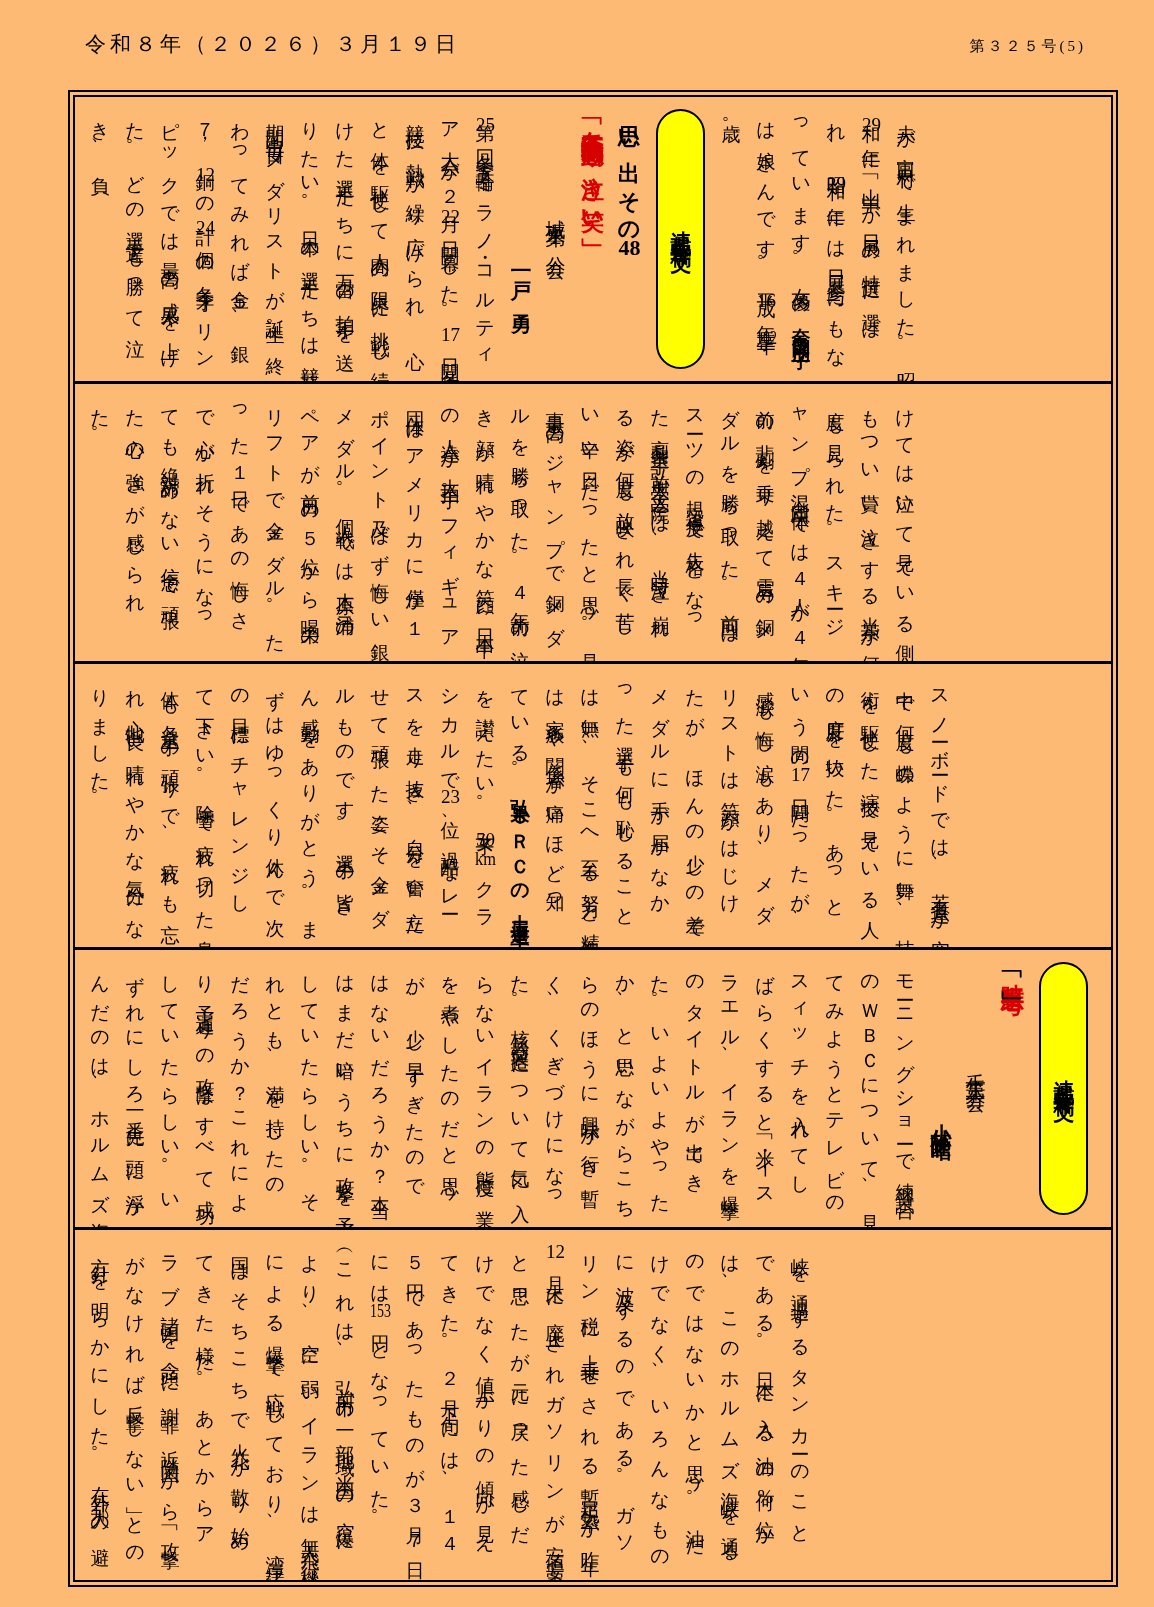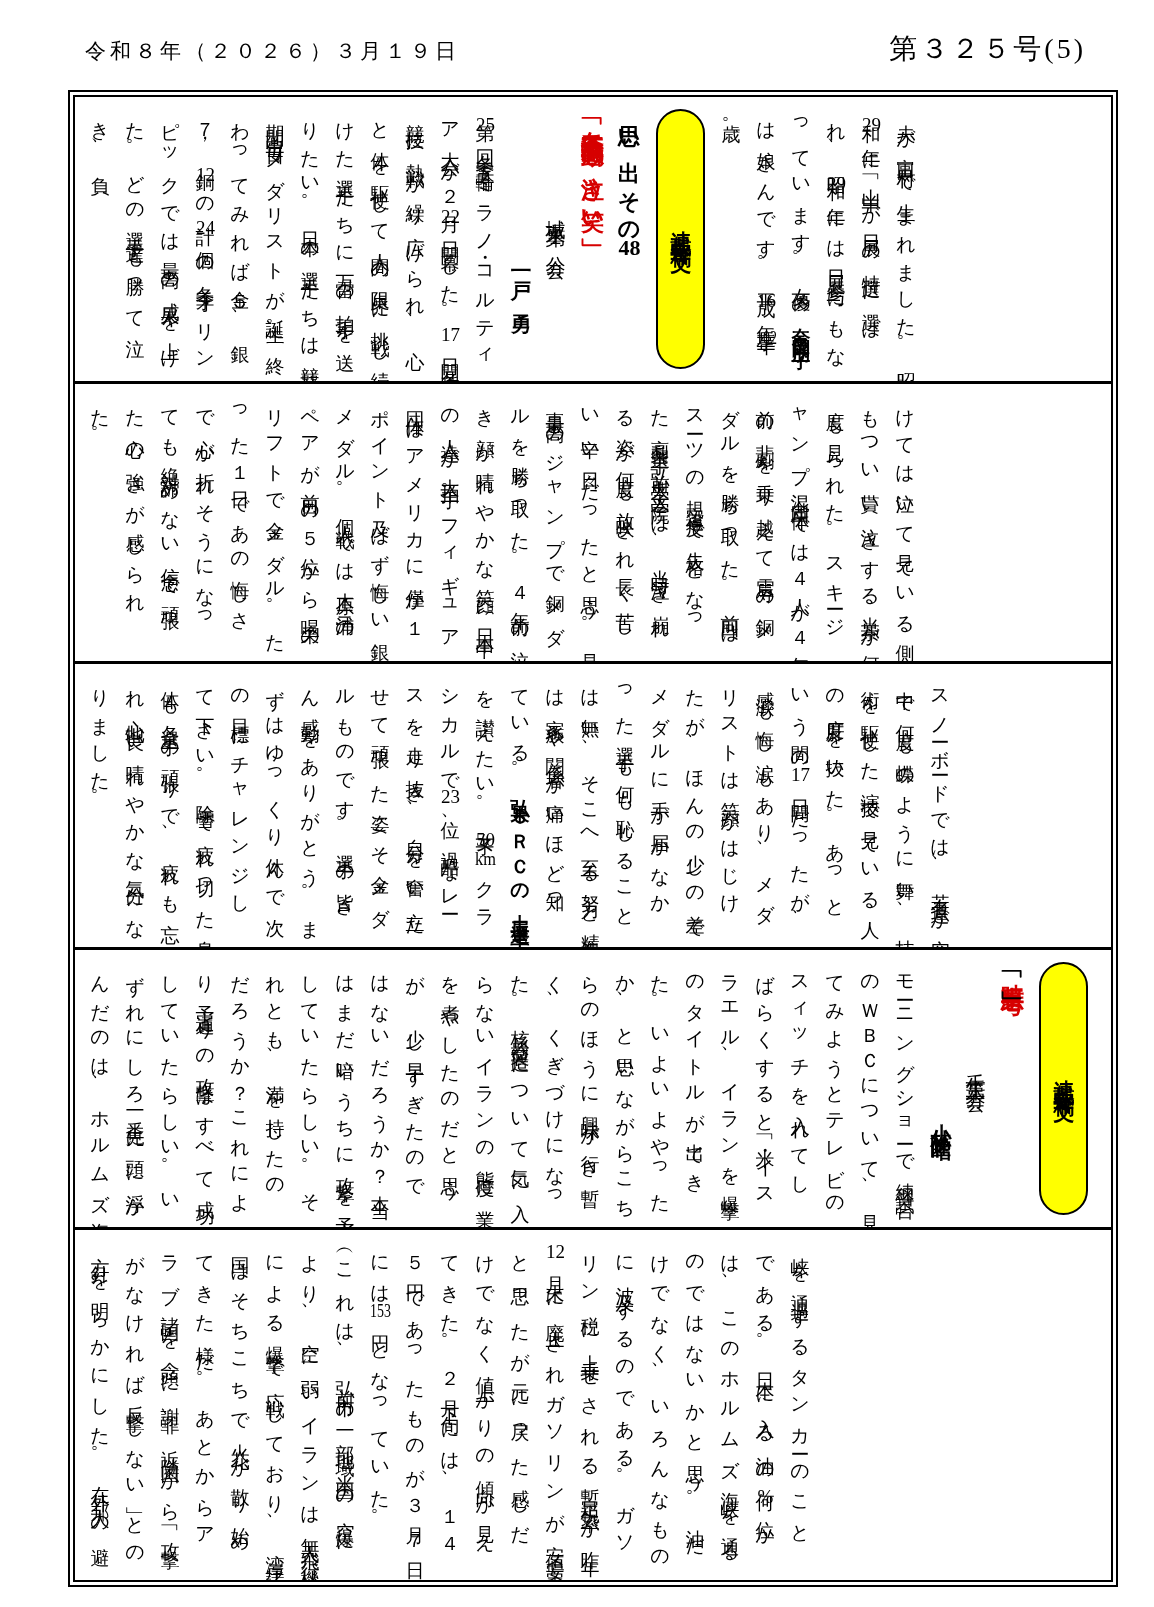--- a/index.html
+++ b/index.html
@@ -1,23 +1,23 @@
 <!DOCTYPE html>
 <html><head>
 <meta charset="utf-8">
 <style>
   html,body{margin:0;padding:0;background:#e8e8e8;}
-  .page{width:1154px;height:1607px;background:#ffffff;position:relative;margin:0 auto;
+  .page{width:1154px;height:1607px;background:#fdba74;position:relative;margin:0 auto;
         font-family:"Liberation Serif","DejaVu Serif",serif;color:#000;}
   
   .masthead{position:absolute;top:30px;left:85px;right:68px;display:flex;
             justify-content:space-between;align-items:baseline;}
   .m-date{font-size:21px;letter-spacing:4px;white-space:nowrap;}
   .m-title{font-size:31px;font-weight:bold;letter-spacing:17px;white-space:nowrap;}
-  .m-issue{font-size:28px;letter-spacing:3px;white-space:nowrap;}
+  .m-issue{font-size:15px;letter-spacing:3px;white-space:nowrap;}
   
   .sheet{position:absolute;top:90px;left:68px;width:1050px;height:1497px;
          border:7px double #000;box-sizing:border-box;overflow:hidden;}
   .rule{height:3px;background:#000;}
   
   .vband{writing-mode:vertical-rl;text-orientation:mixed;box-sizing:border-box;
          padding:12px 8px;font-size:19px;line-height:35px;letter-spacing:6px;
          overflow:hidden;}
   .band1{height:284px;}
   .band2{height:277px;}

